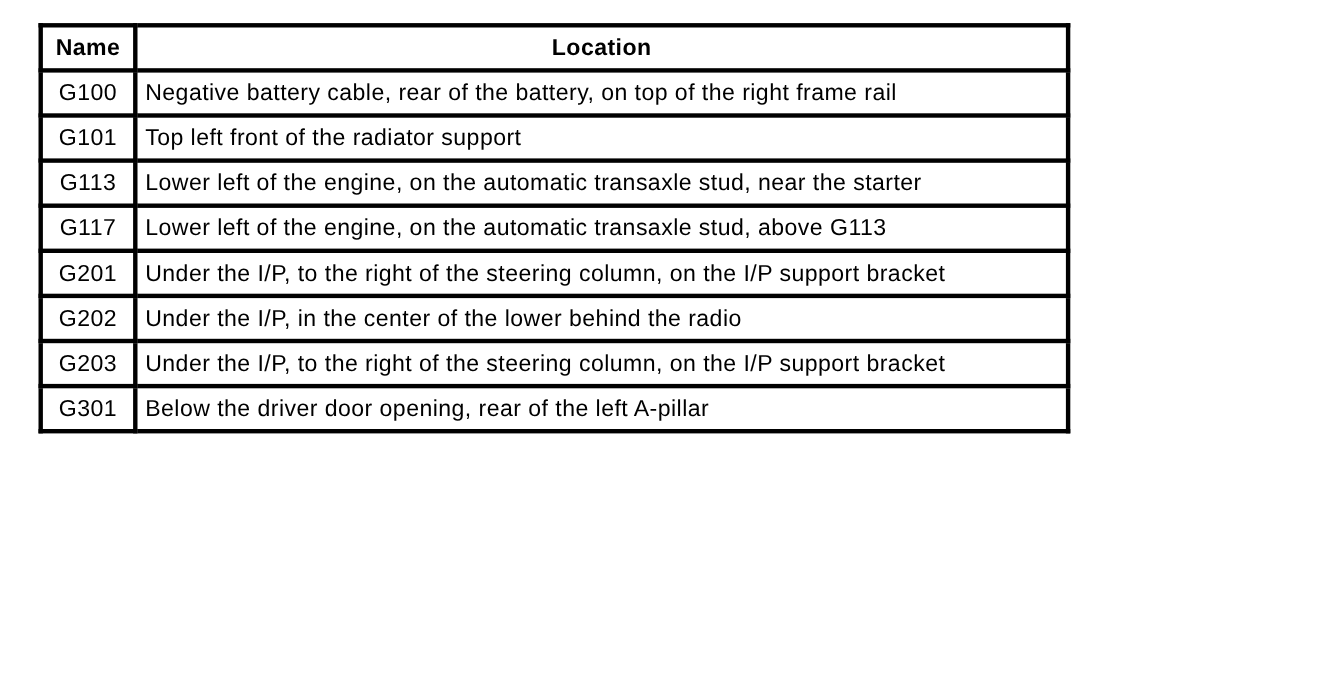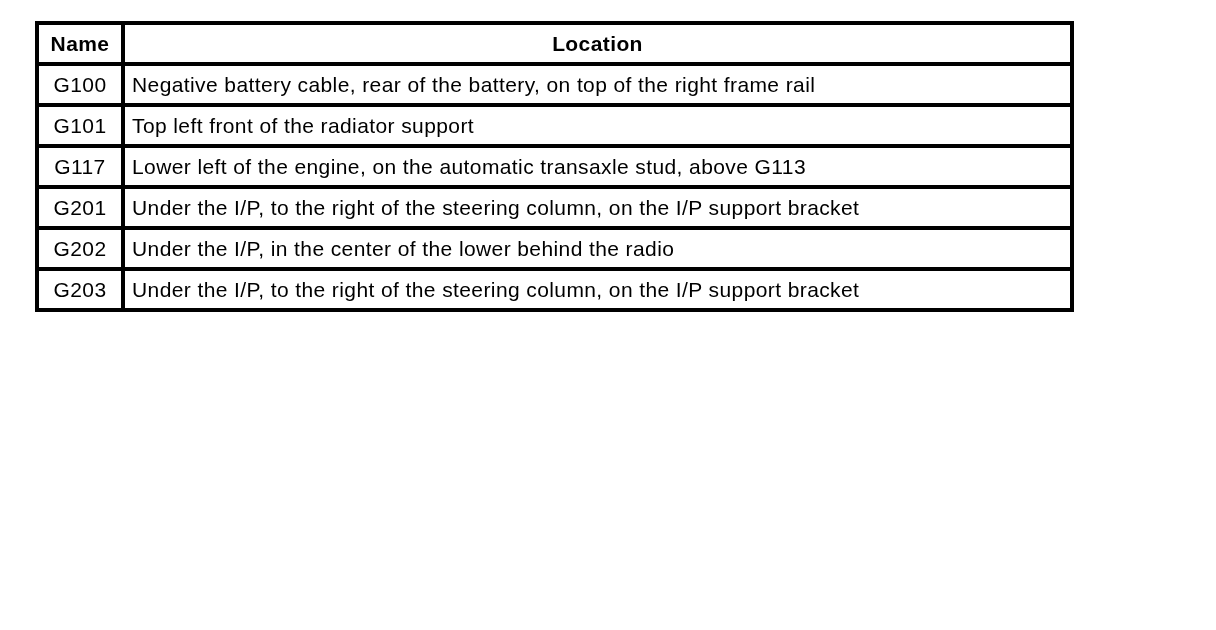--- a/index.html
+++ b/index.html
@@ -12,21 +12,21 @@
     position: relative;
     width: 1216px;
     height: 630px;
     background: #ffffff;
     overflow: hidden;
   }
   table.ground-table {
     position: absolute;
     left: 35px;
     top: 21px;
-    width: 1039px;
+    width: 938px;
     border-collapse: collapse;
     table-layout: fixed;
   }
   .ground-table th,
   .ground-table td {
     border: 4px solid #000000;
     height: 37px;
     font-size: 21px;
     line-height: 1;
     color: #000000;
@@ -70,30 +70,38 @@
     <tbody id="table-body">
         <tr>
           <td class="cell-name">G100</td>
           <td class="cell-loc">Negative battery cable, rear of the battery, on top of the right frame rail</td>
         </tr>
         <tr>
           <td class="cell-name">G101</td>
           <td class="cell-loc">Top left front of the radiator support</td>
         </tr>
         <tr>
+          <td class="cell-name">G113</td>
+          <td class="cell-loc">Lower left of the engine, on the automatic transaxle stud, near the starter</td>
+        </tr>
+        <tr>
           <td class="cell-name">G117</td>
           <td class="cell-loc">Lower left of the engine, on the automatic transaxle stud, above G113</td>
         </tr>
         <tr>
           <td class="cell-name">G201</td>
           <td class="cell-loc">Under the I/P, to the right of the steering column, on the I/P support bracket</td>
         </tr>
         <tr>
           <td class="cell-name">G202</td>
           <td class="cell-loc">Under the I/P, in the center of the lower behind the radio</td>
         </tr>
         <tr>
           <td class="cell-name">G203</td>
           <td class="cell-loc">Under the I/P, to the right of the steering column, on the I/P support bracket</td>
         </tr>
+        <tr>
+          <td class="cell-name">G301</td>
+          <td class="cell-loc">Below the driver door opening, rear of the left A-pillar</td>
+        </tr>
       </tbody>
   </table>
 </div>
 
 </body></html>

